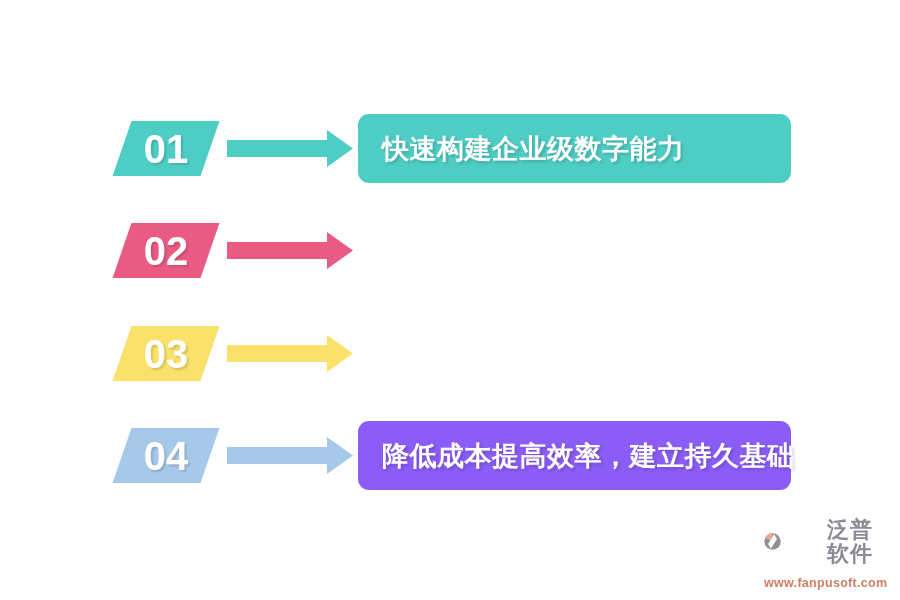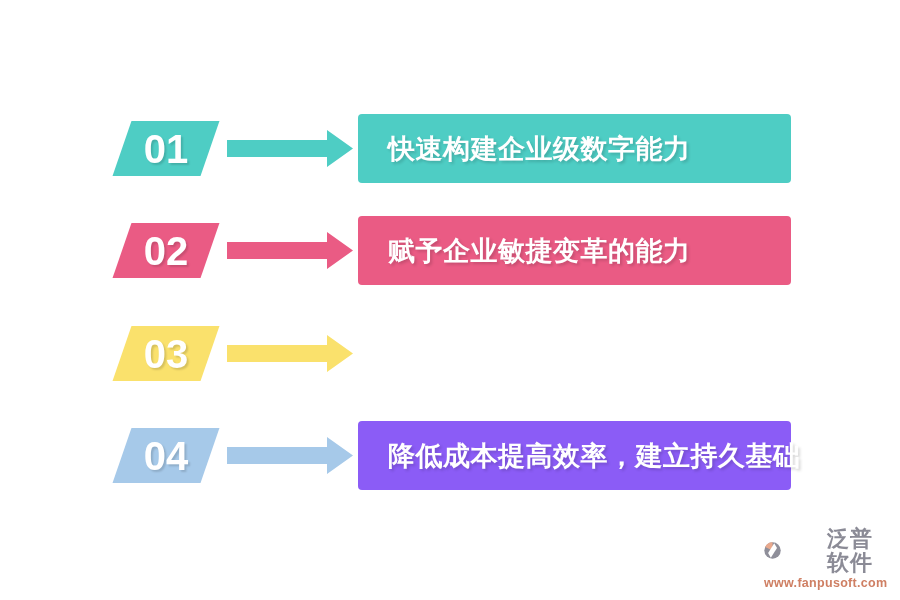--- a/index.html
+++ b/index.html
@@ -23,40 +23,40 @@
   .badge .num{
     transform:skewX(19deg);
     color:#ffffff;font-size:40px;font-weight:bold;line-height:1;
     text-shadow:2px 2px 2px rgba(0,0,0,0.14);
   }
 
   .arrow{position:absolute;left:227px;top:15px;width:127px;height:39px;}
 
   .card{
     position:absolute;left:358px;top:0;width:433px;height:69px;
-    border-radius:4px;
+    border-radius:11px;
     display:flex;align-items:center;
-    box-sizing:border-box;padding-left:30px;
+    box-sizing:border-box;padding-left:24px;
   }
   .card .label{
     color:#ffffff;font-size:27px;font-weight:bold;letter-spacing:0.5px;
     text-shadow:2px 2px 3px rgba(0,0,0,0.16);
     white-space:nowrap;
   }
 
   .footer-logo{
     position:absolute;right:10px;bottom:10px;width:126px;
     display:flex;flex-direction:column;align-items:flex-start;
   }
   .footer-top{display:flex;align-items:center;gap:2px;}
   .brand-text{
     font-size:22px;font-weight:bold;letter-spacing:1px;line-height:1.1;
   }
   .brand-url{
-    font-size:12.5px;font-weight:bold;letter-spacing:0.3px;margin-top:1px;
+    font-size:12.5px;font-weight:bold;letter-spacing:0.3px;margin-top:10px;
   }
 </style>
 </head>
 <body>
 
 <div class="canvas">
 
   <div class="step-row row-1">
     <div class="badge" style="background-color: rgb(78, 205, 196);">
       <span class="num">01</span>
@@ -69,23 +69,20 @@
     </div>
   </div>
 
   <div class="step-row row-2">
     <div class="badge" style="background-color: rgb(234, 91, 132);">
       <span class="num">02</span>
     </div>
     <svg class="arrow" viewBox="0 0 127 39">
       <polygon points="0,11 100,11 100,1 126,19.5 100,38 100,28 0,28" style="fill: rgb(234, 91, 132);"></polygon>
     </svg>
-    <div class="card" style="background-color: rgb(234, 91, 132);">
-      <span class="label">赋予企业敏捷变革的能力</span>
-    </div>
   </div>
 
   <div class="step-row row-3">
     <div class="badge" style="background-color: rgb(250, 225, 108);">
       <span class="num">03</span>
     </div>
     <svg class="arrow" viewBox="0 0 127 39">
       <polygon points="0,11 100,11 100,1 126,19.5 100,38 100,28 0,28" style="fill: rgb(250, 225, 108);"></polygon>
     </svg>
   </div>

